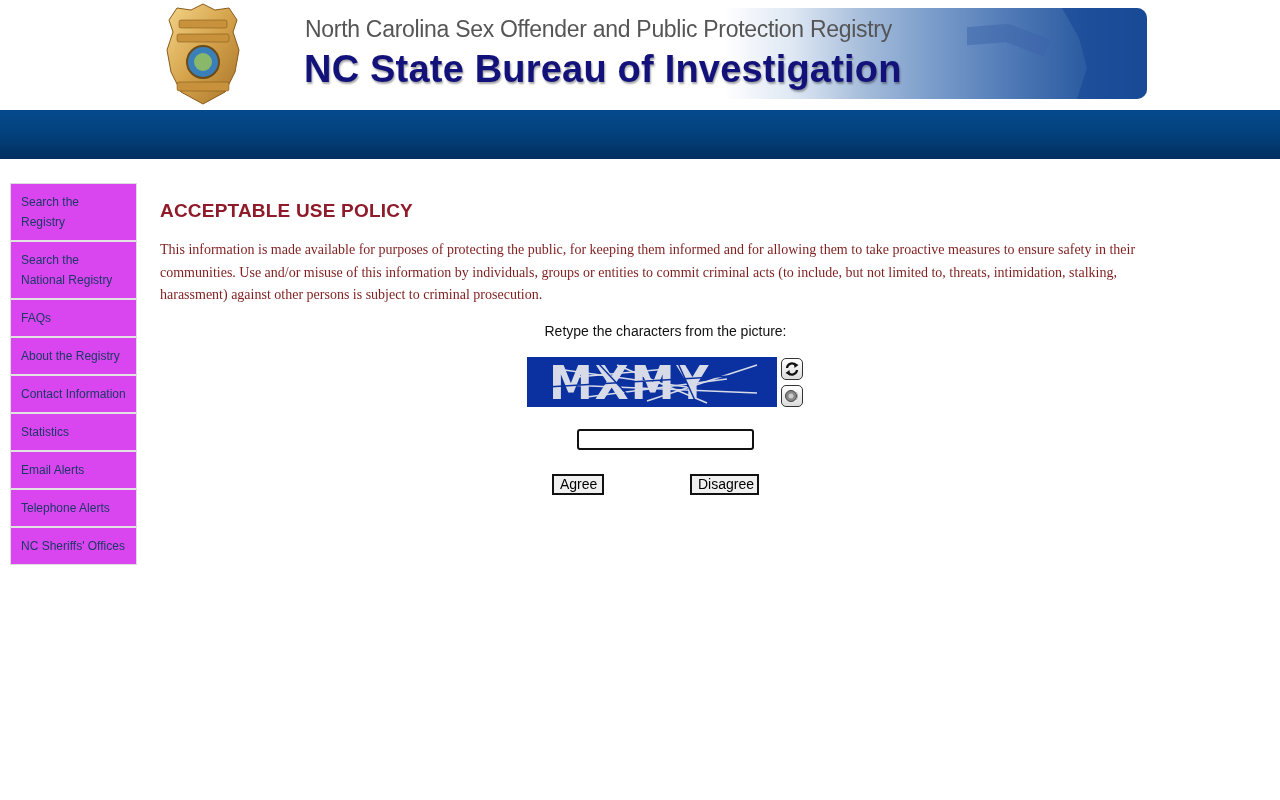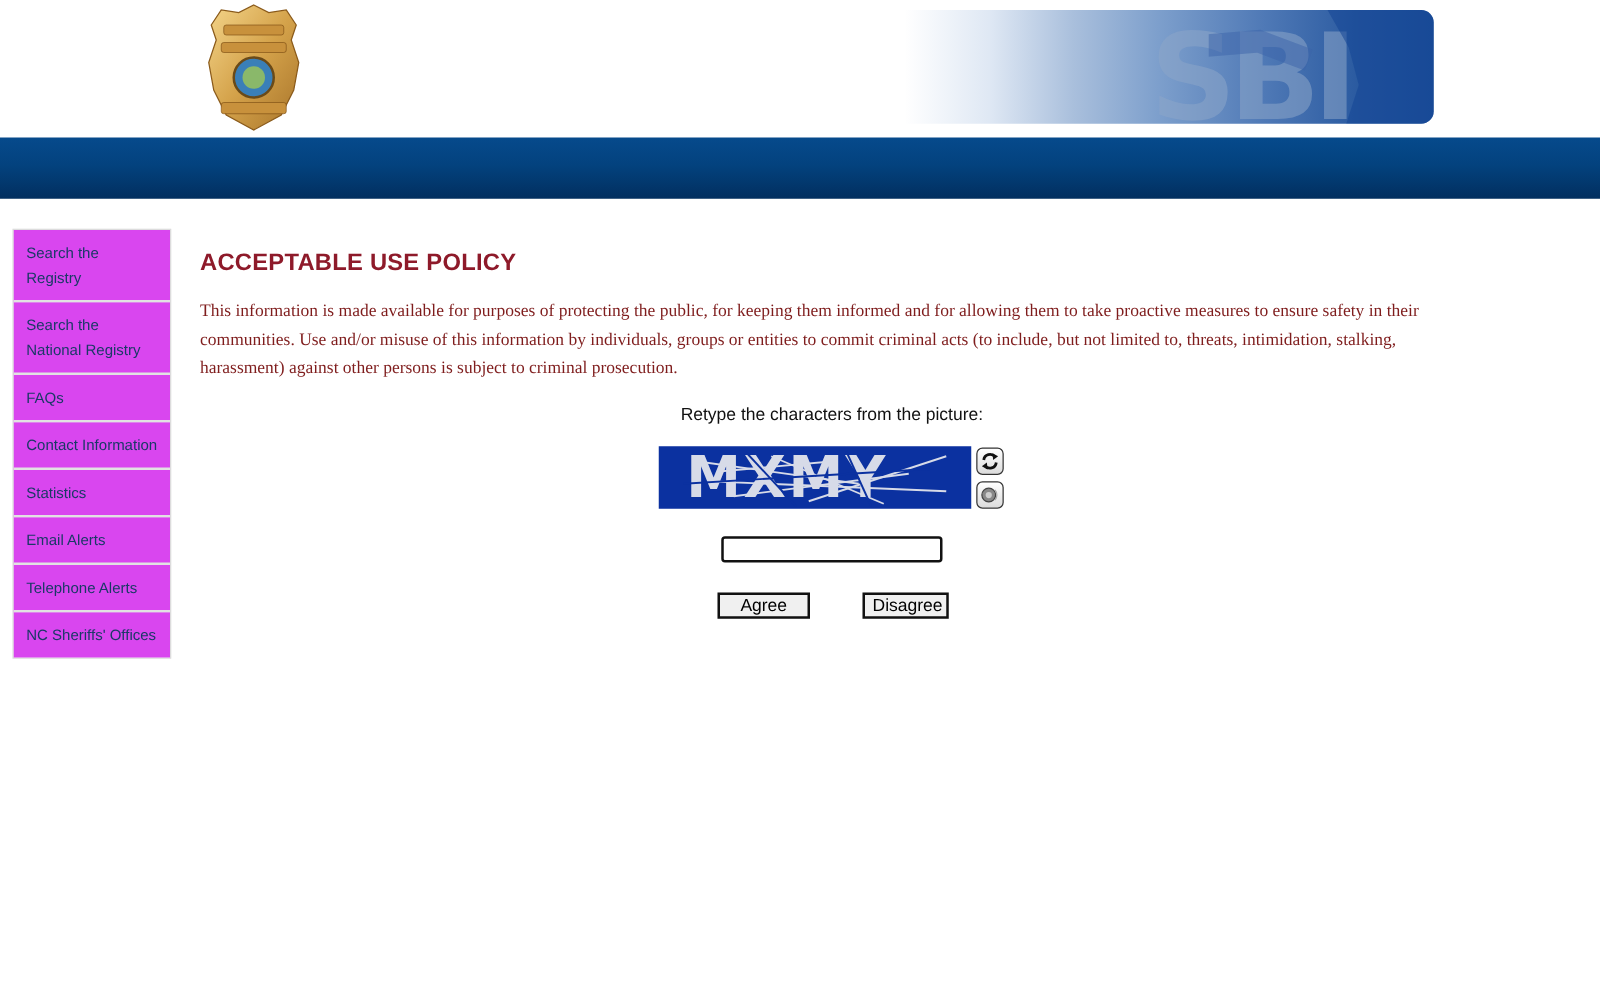--- a/index.html
+++ b/index.html
@@ -40,21 +40,21 @@
   .captcha-text { position: absolute; left: 22px; top: 0px; font-size: 44px; font-weight: bold; color: #d7dbe8; letter-spacing: 2px; font-family: "DejaVu Sans", sans-serif; transform: scaleY(1.05); }
   .captcha-lines { position: absolute; left: 0; top: 0; }
   .cap-btn { position: absolute; left: 254px; width: 22px; height: 22px; border: 1px solid #333; border-radius: 5px;
              background: linear-gradient(180deg,#ffffff,#dcdcdc); cursor: pointer; display: flex; align-items: center; justify-content: center; }
   .cap-refresh { top: 1px; }
   .cap-audio { top: 28px; }
 
   .captcha-input { position: absolute; left: 417px; top: 109px; width: 177px; height: 21px; border: 2px solid #111; border-radius: 3px; background: #fff; font-size: 13px; padding: 1px 4px; }
 
   .btn { position: absolute; top: 154px; height: 21px; border: 2px solid #111; background: #f0f0f0; font-size: 14px; font-family: "Liberation Sans", sans-serif; color: #000; cursor: pointer; padding: 0 6px; line-height: 17px; }
-  .btn-agree { left: 414px; width: 74px; }
+  .btn-agree { left: 392px; width: 52px; }
   .btn-disagree { left: 530px; width: 69px; }
 </style>
 </head>
 <body>
 
 <div class="header">
   <svg class="badge" viewBox="0 0 80 104">
     <defs>
       <linearGradient id="gold" x1="0" y1="0" x2="1" y2="1">
         <stop offset="0" stop-color="#f4d58a"></stop>
@@ -63,34 +63,36 @@
       </linearGradient>
     </defs>
     <path d="M40 2 L52 8 L66 6 L74 18 L70 30 L76 48 L72 70 L62 90 L40 102 L18 90 L8 70 L4 48 L10 30 L6 18 L14 6 L28 8 Z" fill="url(#gold)" stroke="#8a5a1a" stroke-width="1"></path>
     <rect x="16" y="18" width="48" height="8" rx="2" fill="#c8913c" stroke="#7a4c12" stroke-width="0.5"></rect>
     <rect x="14" y="32" width="52" height="8" rx="2" fill="#c8913c" stroke="#7a4c12" stroke-width="0.5"></rect>
     <circle cx="40" cy="60" r="16" fill="#3a7fb8" stroke="#6a4a18" stroke-width="2"></circle>
     <circle cx="40" cy="60" r="9" fill="#8ab86a"></circle>
     <rect x="14" y="80" width="52" height="9" rx="2" fill="#c8913c" stroke="#7a4c12" stroke-width="0.5"></rect>
   </svg>
   <div class="banner">
-    <div class="sbi-logo">SBI</div>
     <svg class="nc-shape" viewBox="0 0 180 91">
       <path d="M95 0 L180 0 L180 91 L110 91 L120 60 L112 30 Z" fill="rgba(20,70,150,0.55)"></path>
       <path d="M-160 45 L-120 25 L-90 40 L-60 20 L-20 30 L40 25 L80 40" stroke="rgba(60,100,170,0.5)" stroke-width="18" fill="none"></path>
     </svg>
+    <div class="banner-sub">North Carolina Sex Offender and Public Protection Registry</div>
+    <div class="banner-title">NC State Bureau of Investigation</div>
   </div>
 </div>
 
 <div class="navbar"></div>
 
 <nav class="sidebar">
   <a class="side-item">Search the Registry</a>
   <a class="side-item">Search the National Registry</a>
   <a class="side-item">FAQs</a>
+  <a class="side-item">About the Registry</a>
   <a class="side-item">Contact Information</a>
   <a class="side-item">Statistics</a>
   <a class="side-item">Email Alerts</a>
   <a class="side-item">Telephone Alerts</a>
   <a class="side-item">NC Sheriffs' Offices</a>
 </nav>
 
 <main class="main">
   <h1 class="page-title">ACCEPTABLE USE POLICY</h1>
   <p class="policy-text">This information is made available for purposes of protecting the public, for keeping them informed and for allowing them to take proactive measures to ensure safety in their communities. Use and/or misuse of this information by individuals, groups or entities to commit criminal acts (to include, but not limited to, threats, intimidation, stalking, harassment) against other persons is subject to criminal prosecution.</p>

